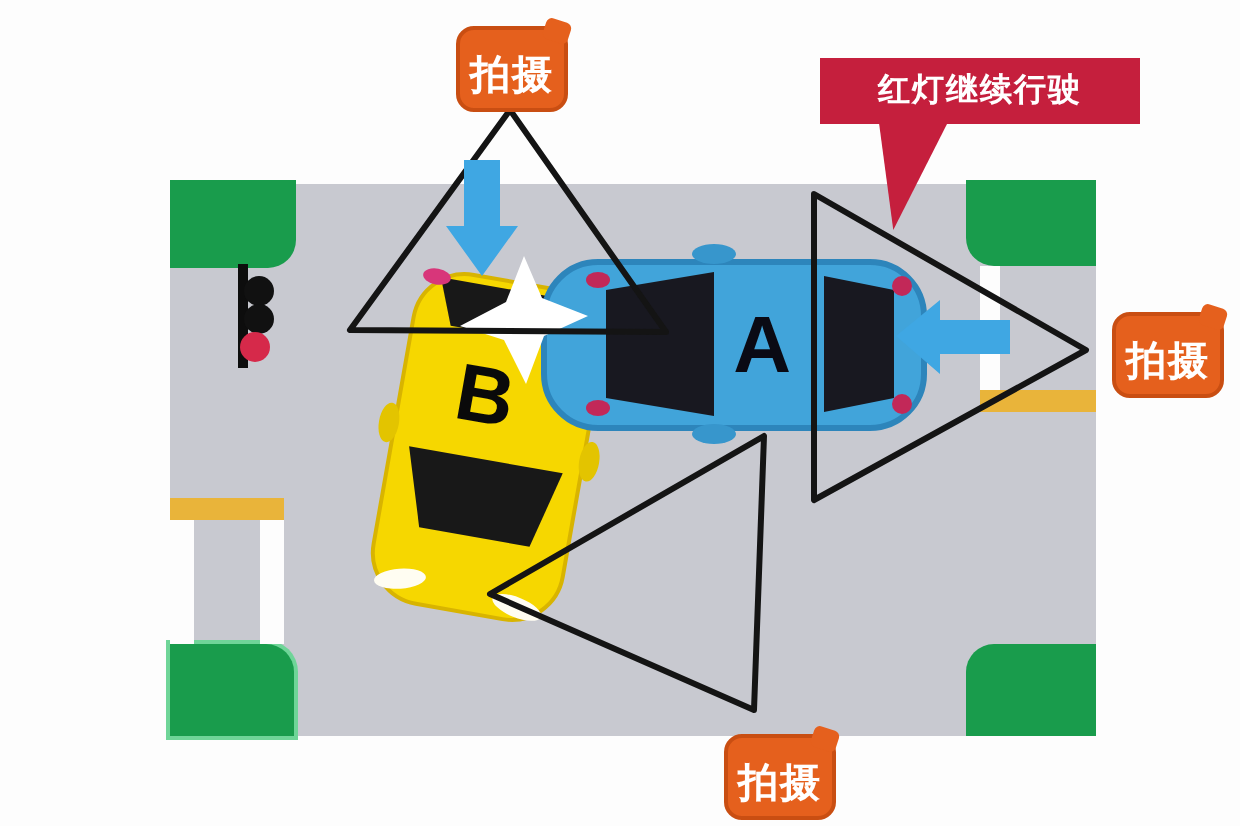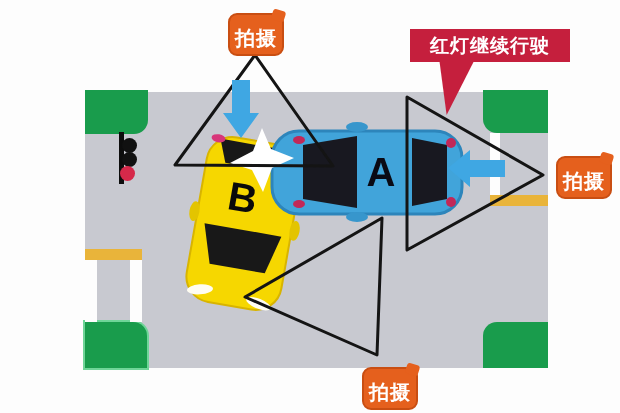--- a/index.html
+++ b/index.html
@@ -26,21 +26,21 @@
   .svg-layer{left:0;top:0;width:620px;height:413px;}
   .tag{position:absolute;background:#e5601d;border:2px solid #c94e12;border-radius:9px;
        color:#ffffff;font-weight:bold;font-size:20px;line-height:1;padding:13px 5px 6px 5px;
        z-index:6;letter-spacing:1px;}
   .tag::before{content:"";position:absolute;top:-5px;right:-3px;width:13px;height:11px;
        background:#e5601d;border-radius:3px;transform:rotate(18deg);}
   .tag-top{left:228px;top:13px;}
   .tag-right{left:556px;top:156px;}
   .tag-bottom{left:362px;top:367px;}
   .banner{left:410px;top:29px;width:160px;height:33px;background:#c51f3d;color:#ffffff;
-          font-weight:bold;font-size:19px;display:flex;align-items:center;justify-content:center;
+          font-weight:bold;font-size:16px;display:flex;align-items:center;justify-content:center;
           z-index:6;letter-spacing:1px;}
   .banner-tail{left:438px;top:61px;width:36px;height:54px;background:#c51f3d;
           clip-path:polygon(4% 0,100% 0,24% 100%);z-index:5;}
 </style>
 </head>
 <body>
 
 <div class="scene">
 
   <div class="abs road"></div>

